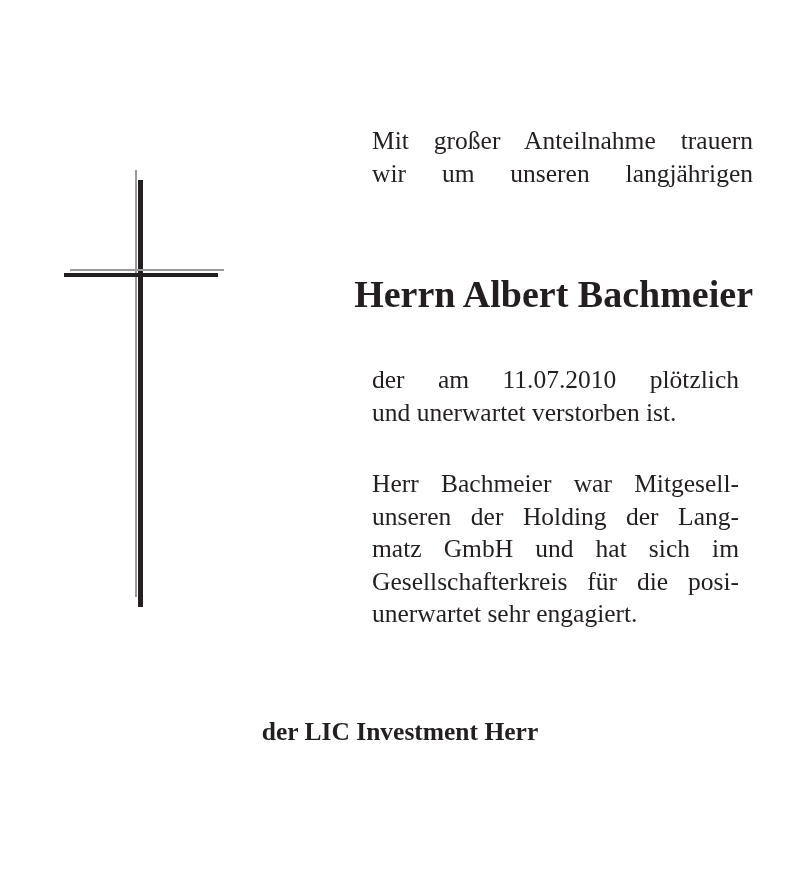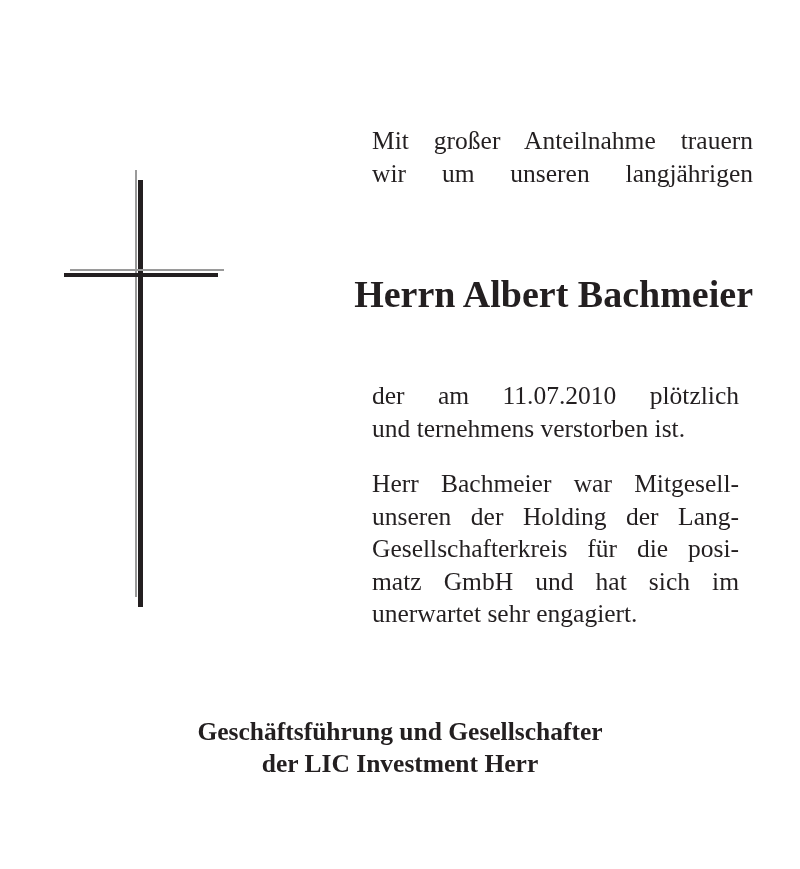--- a/index.html
+++ b/index.html
@@ -24,29 +24,28 @@
   <div class="bar thick" style="left:64px;top:273px;width:154px;height:4px;"></div>
 </div>
 
 <div class="txt" style="left:372px;top:125px;width:381px;">
   <span class="line just">Mit großer Anteilnahme trauern</span>
   <span class="line just">wir um unseren langjährigen</span>
 </div>
 
 <div class="name">Herrn Albert Bachmeier</div>
 
-<div class="txt" style="left:372px;top:380px;width:367px;">
+<div class="txt" style="left:372px;top:364px;width:367px;">
   <span class="line just">der am 11.07.2010 plötzlich</span>
-  <span class="line">und ternehmens verstorben ist.</span>
+  <span class="line">und unerwartet verstorben ist.</span>
 </div>
 
 <div class="txt" style="left:372px;top:468px;width:367px;">
   <span class="line just">Herr Bachmeier war Mitgesell-</span>
   <span class="line just">unseren der Holding der Lang-</span>
+  <span class="line just">matz GmbH und hat sich im</span>
   <span class="line just">Gesellschafterkreis für die posi-</span>
-  <span class="line just">matz GmbH und hat sich im</span>
   <span class="line">unerwartet sehr engagiert.</span>
 </div>
 
 <div class="sign" style="top:716px;">
-  <span class="line">Geschäftsführung und Gesellschafter</span>
   <span class="line">der LIC Investment Herr</span>
 </div>
 
 </body></html>

